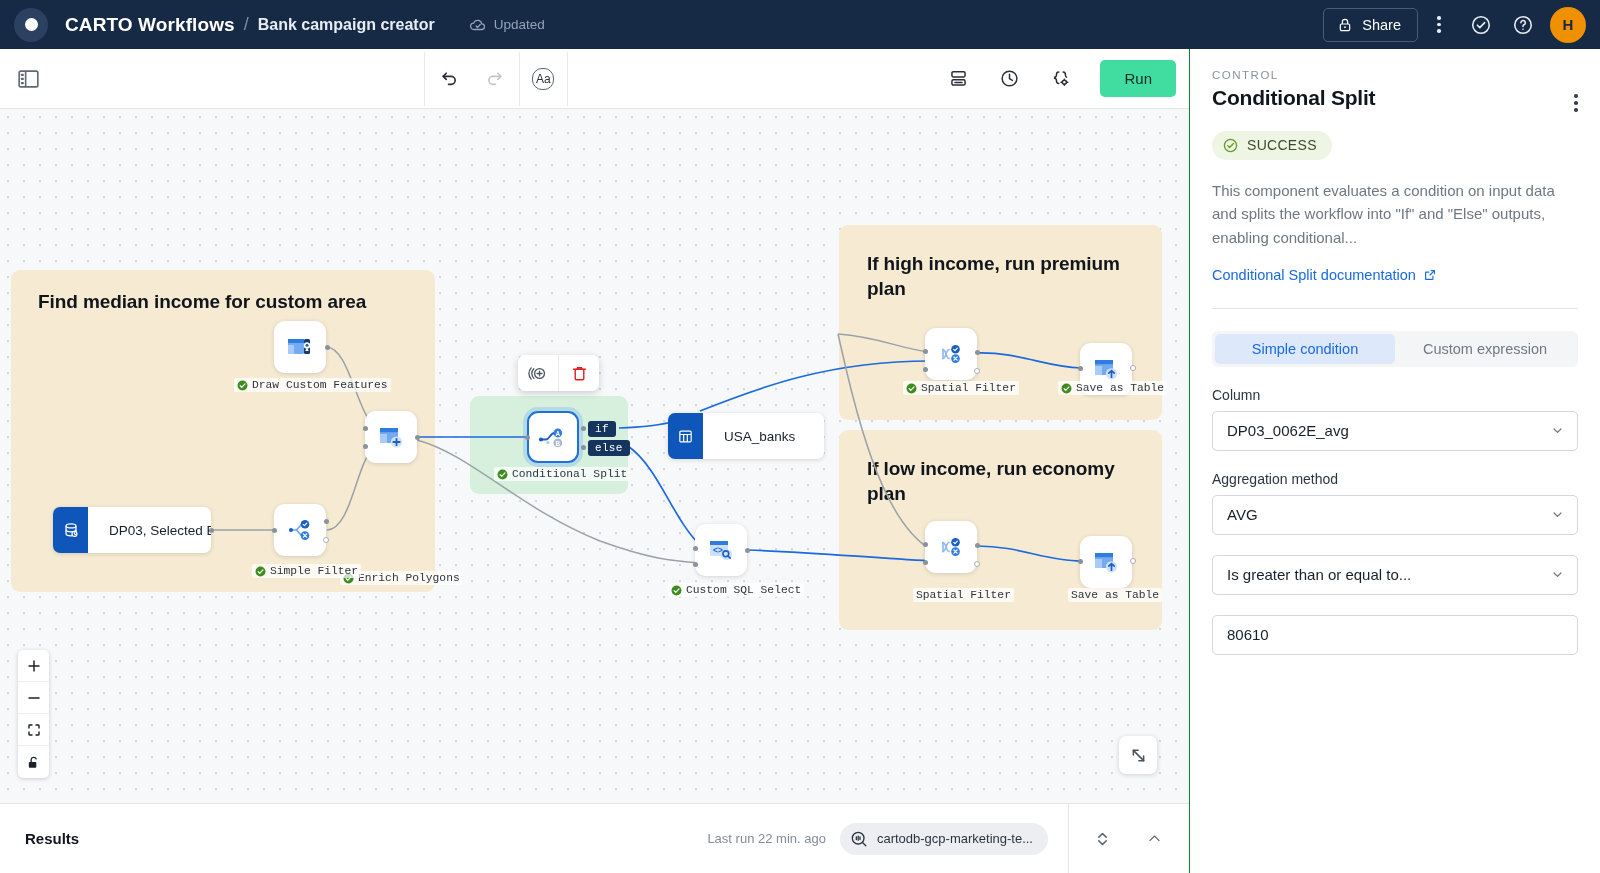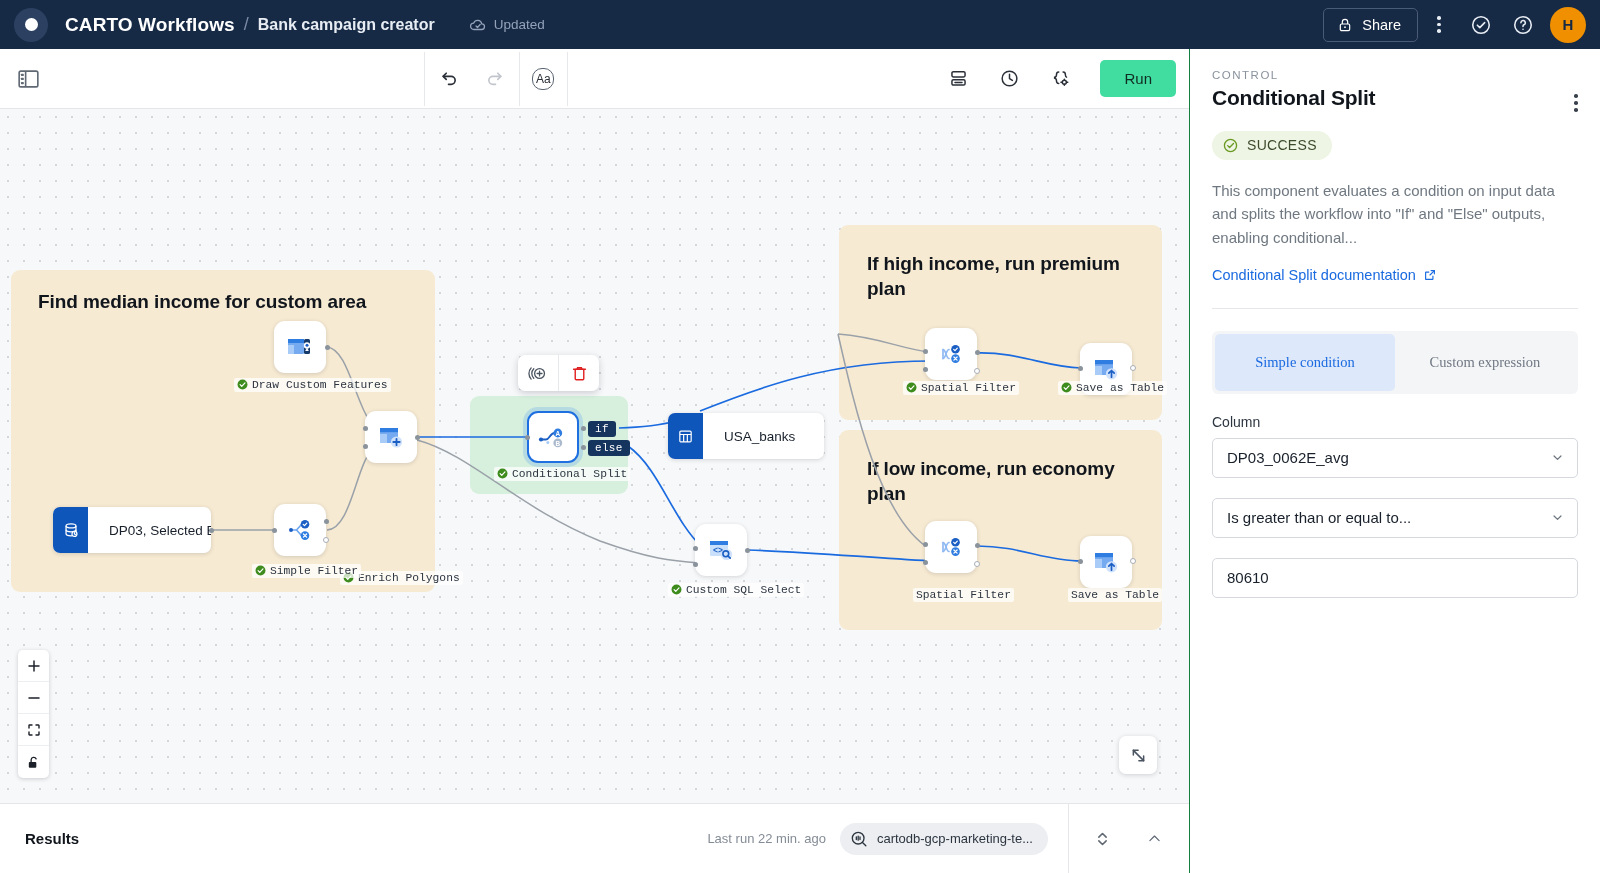--- a/index.html
+++ b/index.html
@@ -108,21 +108,21 @@
     background: #ffffff; box-shadow: 0 1px 4px rgba(20,30,50,.16);
     display: flex; align-items: center; justify-content: center;
   }
   .node.selected {
     border: 2.2px solid #1e6fe0; box-shadow: 0 0 0 4px rgba(80,150,240,.24);
   }
   .node-label {
     position: absolute; font-family: "Liberation Mono", monospace;
     font-size: 11.3px; color: #2c3540; white-space: nowrap;
     background: rgba(255,255,255,.72); padding: 1px 3px; border-radius: 2px;
-    display: flex; align-items: flex-start; gap: 4px;
+    display: flex; align-items: center; gap: 4px;
   }
   .chk { width: 11px; height: 11px; flex: 0 0 auto; }
 
   .src-node {
     position: absolute; height: 46px; border-radius: 7px; background: #ffffff;
     box-shadow: 0 1px 4px rgba(20,30,50,.16); display: flex; align-items: center;
     overflow: hidden;
   }
   .src-icon {
     width: 35px; height: 100%; background: #0e56ba;
@@ -209,22 +209,22 @@
     color: #1a6ae0; font-size: 14.5px; cursor: pointer;
   }
   .panel-div { margin-top: 24px; height: 1px; background: #e4e6ea; }
   .settings-h { padding: 22px 22px 0 22px; font-size: 17px; font-weight: bold; color: #11161d; }
 
   .seg {
     margin: 22px 22px 0 22px; background: #f4f5f7; border-radius: 6px;
     display: flex; padding: 3px;
   }
   .seg > div {
-    flex: 1; text-align: center; font-size: 14.5px; padding: 20px 0;
-    border-radius: 5px; cursor: pointer; color: #707883; font-family: Liberation Serif, serif;
+    flex: 1; text-align: center; font-size: 14.5px; padding: 7px 0;
+    border-radius: 5px; cursor: pointer; color: #707883;
   }
   .seg > div.active { background: #dde8fb; color: #1a6ae0; }
 
   .field { margin: 20px 22px 0 22px; }
   .field-label { font-size: 14px; color: #2c3540; margin-bottom: 8px; }
   .field-ctl {
     border: 1px solid #d5d8dd; border-radius: 5px; height: 40px;
     display: flex; align-items: center; padding: 0 12px 0 14px;
     font-size: 15px; color: #18202b; background: #ffffff; cursor: pointer;
   }
@@ -712,20 +712,29 @@
     <div class="field">
       <div class="field-label">Column</div>
       <div class="field-ctl">
         <span>DP03_0062E_avg</span>
         <svg class="chev" width="15" height="15" viewBox="0 0 24 24" fill="none" stroke="#6d757f" stroke-width="2">
           <path d="M6.5 9.5l5.5 5.5 5.5-5.5" stroke-linecap="round" stroke-linejoin="round"></path>
         </svg>
       </div>
     </div>
 
+    <div class="field">
+      <div class="field-label">Aggregation method</div>
+      <div class="field-ctl">
+        <span>AVG</span>
+        <svg class="chev" width="15" height="15" viewBox="0 0 24 24" fill="none" stroke="#6d757f" stroke-width="2">
+          <path d="M6.5 9.5l5.5 5.5 5.5-5.5" stroke-linecap="round" stroke-linejoin="round"></path>
+        </svg>
+      </div>
+    </div>
 
     <div class="field">
       <div class="field-ctl">
         <span>Is greater than or equal to...</span>
         <svg class="chev" width="15" height="15" viewBox="0 0 24 24" fill="none" stroke="#6d757f" stroke-width="2">
           <path d="M6.5 9.5l5.5 5.5 5.5-5.5" stroke-linecap="round" stroke-linejoin="round"></path>
         </svg>
       </div>
     </div>
 

